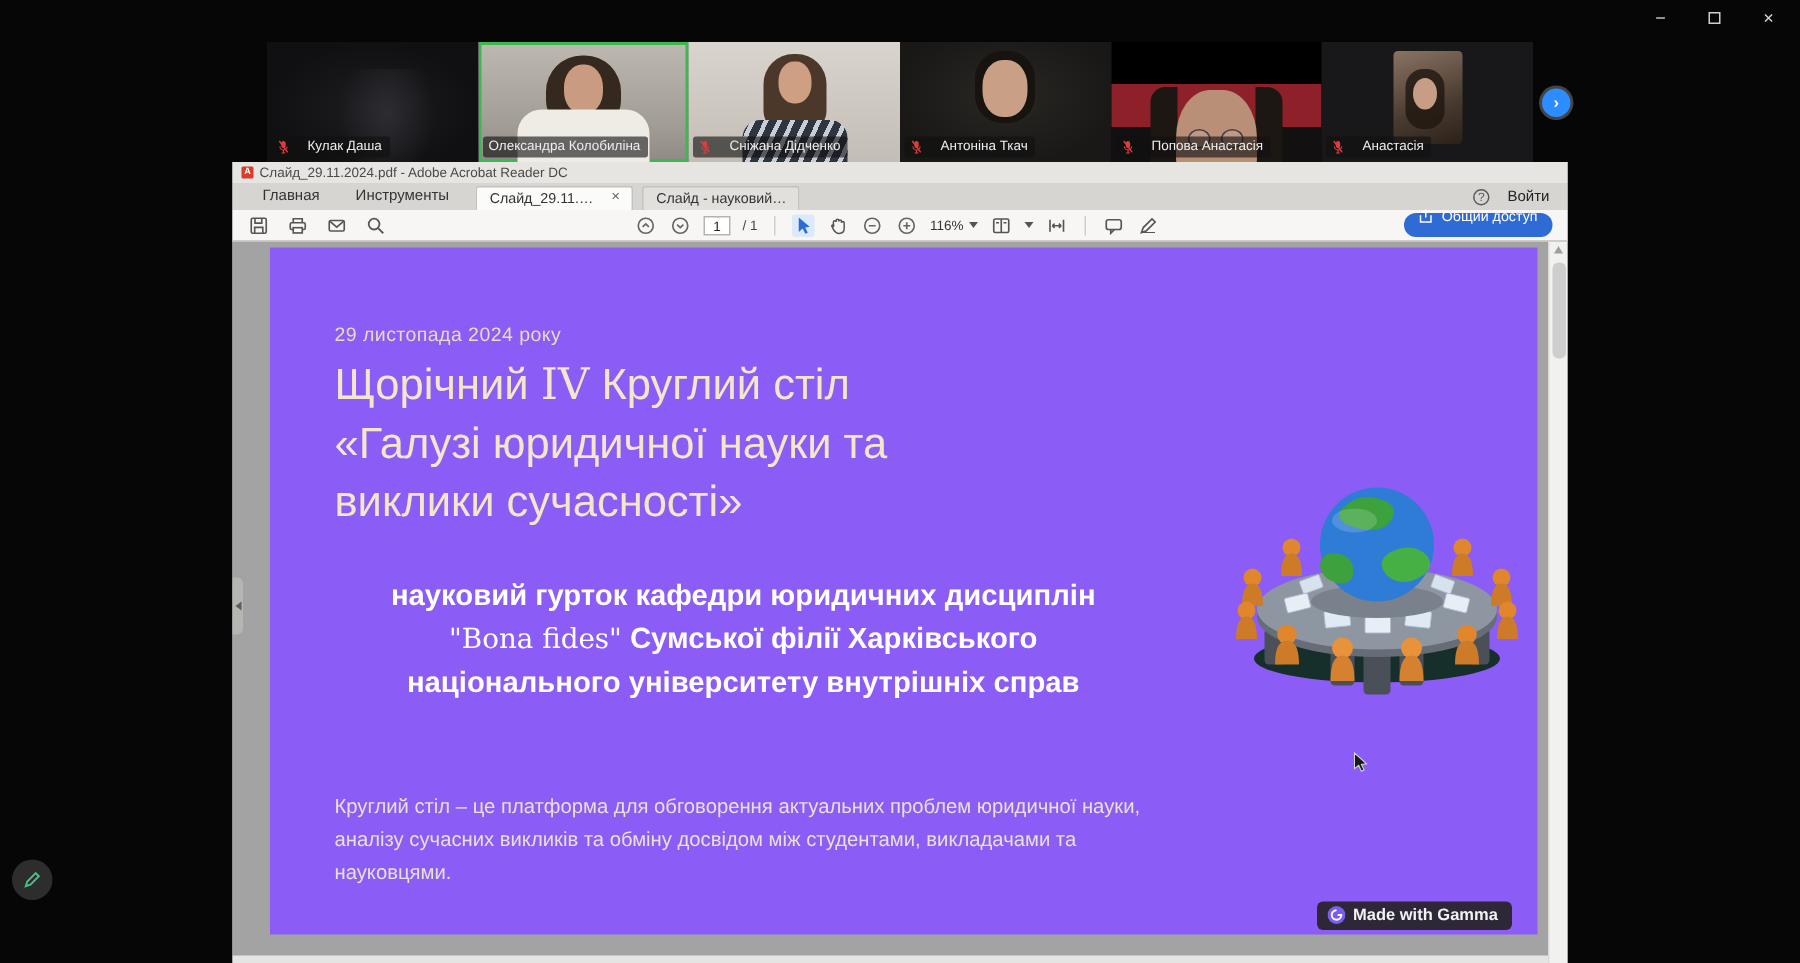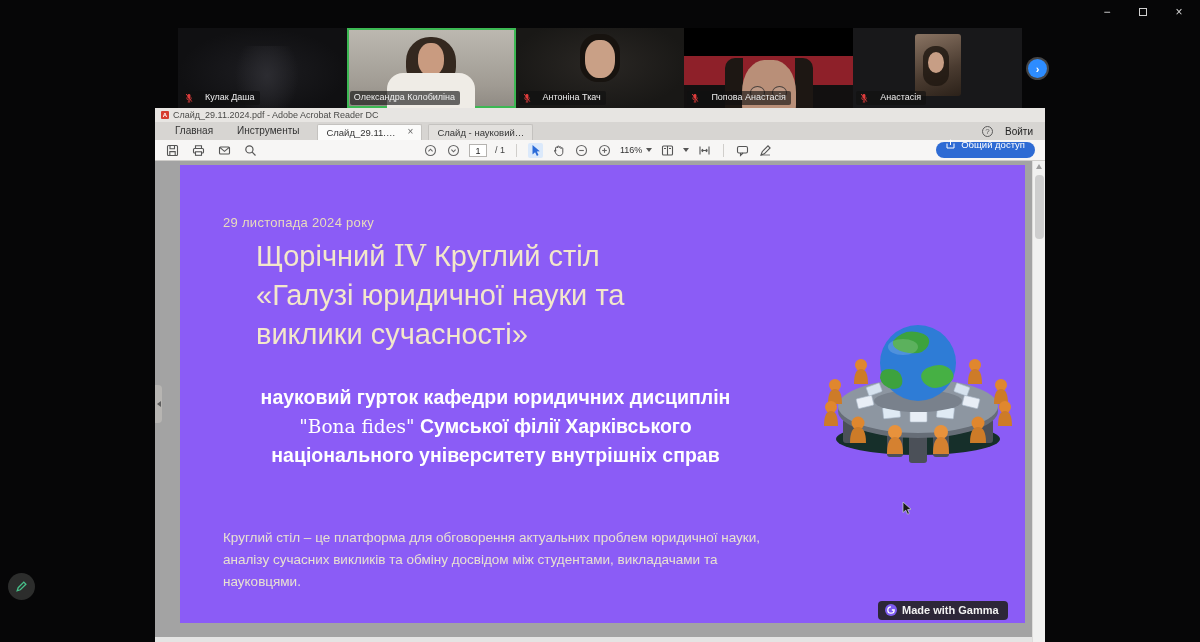--- a/index.html
+++ b/index.html
@@ -126,21 +126,21 @@
                 background:#b7b5b2; border-radius:0 4px 4px 0; z-index:6;
                 display:flex; align-items:center; justify-content:center; }
   .nav-handle i { width:0; height:0; border-top:3px solid transparent; border-bottom:3px solid transparent;
                   border-right:4px solid #5d5d5d; }
   .page-bottom { position:absolute; left:0; right:13px; bottom:0; height:5px; background:#e4e4e3; z-index:5; }
 
   
   .slide { position:absolute; left:25px; top:4px; width:845px; height:458px; background:#8b5cf6; }
   .s-date { position:absolute; left:43px; top:50px; font-size:13px; letter-spacing:.3px; color:#e9dcbd; }
   .s-title { position:absolute; left:43px; top:72px; font-size:29px; line-height:39px;
-             color:#f3e7cb; font-weight:400;margin-left:33px; }
+             color:#f3e7cb; font-weight:400; }
   .serifed { font-family:"DejaVu Serif","Liberation Serif",serif; }
   .s-sub { position:absolute; left:58px; top:218px; width:515px; text-align:center;
            font-size:19.5px; line-height:28.5px; font-weight:700; color:#ffffff; }
   .s-sub .serifed { font-weight:400; font-size:18.5px; }
   .s-para { position:absolute; left:43px; top:362px; width:548px; font-size:13.5px;
             line-height:22px; color:#e8e1d2; }
   .s-art { position:absolute; left:643px; top:148px; width:190px; height:160px; }
   .gamma { position:absolute; left:698px; top:436px; display:flex; align-items:center; gap:5px;
            background:rgba(32,32,30,.88); border-radius:4px; padding:3px 9px 4px 7px;
            color:#f2f2f2; font-size:11px; font-weight:bold; }
@@ -176,20 +176,35 @@
     <div>
       <div class="hair"></div>
         <div class="face"></div>
         <div class="torso"></div>
     </div>
     <div class="name-tag">
       <span>Олександра Колобиліна</span>
     </div>
   </div>
 
+  <div class="tile t3">
+    <div>
+      <div class="hair"></div>
+        <div class="face"></div>
+        <div class="torso"></div>
+    </div>
+    <div class="name-tag">
+      <svg class="micsvg" viewBox="0 0 10 12">
+          <rect x="3.2" y="1" width="3.6" height="6" rx="1.8" fill="#e03c3c"></rect>
+          <path d="M2 5.5 a3 3 0 0 0 6 0 M5 8.6 V11 M3.4 11 h3.2" stroke="#e03c3c" stroke-width="1" fill="none"></path>
+          <line x1="1.5" y1="1" x2="8.5" y2="10.5" stroke="#e03c3c" stroke-width="1.2"></line>
+        </svg>
+      <span>Сніжана Дідченко</span>
+    </div>
+  </div>
 
   <div class="tile t4">
     <div>
       <div class="hair"></div>
         <div class="face"></div>
     </div>
     <div class="name-tag">
       <svg class="micsvg" viewBox="0 0 10 12">
           <rect x="3.2" y="1" width="3.6" height="6" rx="1.8" fill="#e03c3c"></rect>
           <path d="M2 5.5 a3 3 0 0 0 6 0 M5 8.6 V11 M3.4 11 h3.2" stroke="#e03c3c" stroke-width="1" fill="none"></path>

